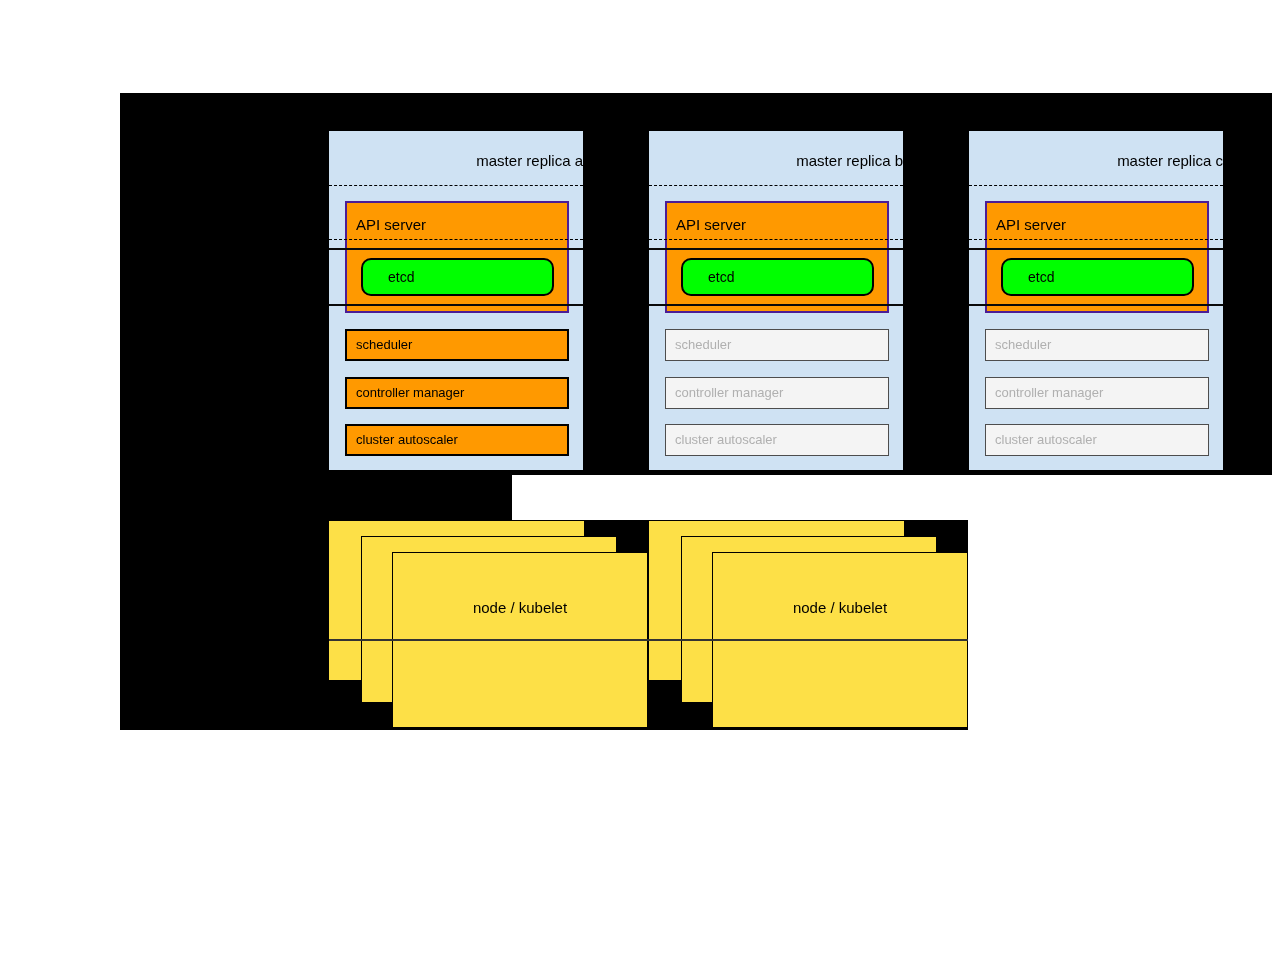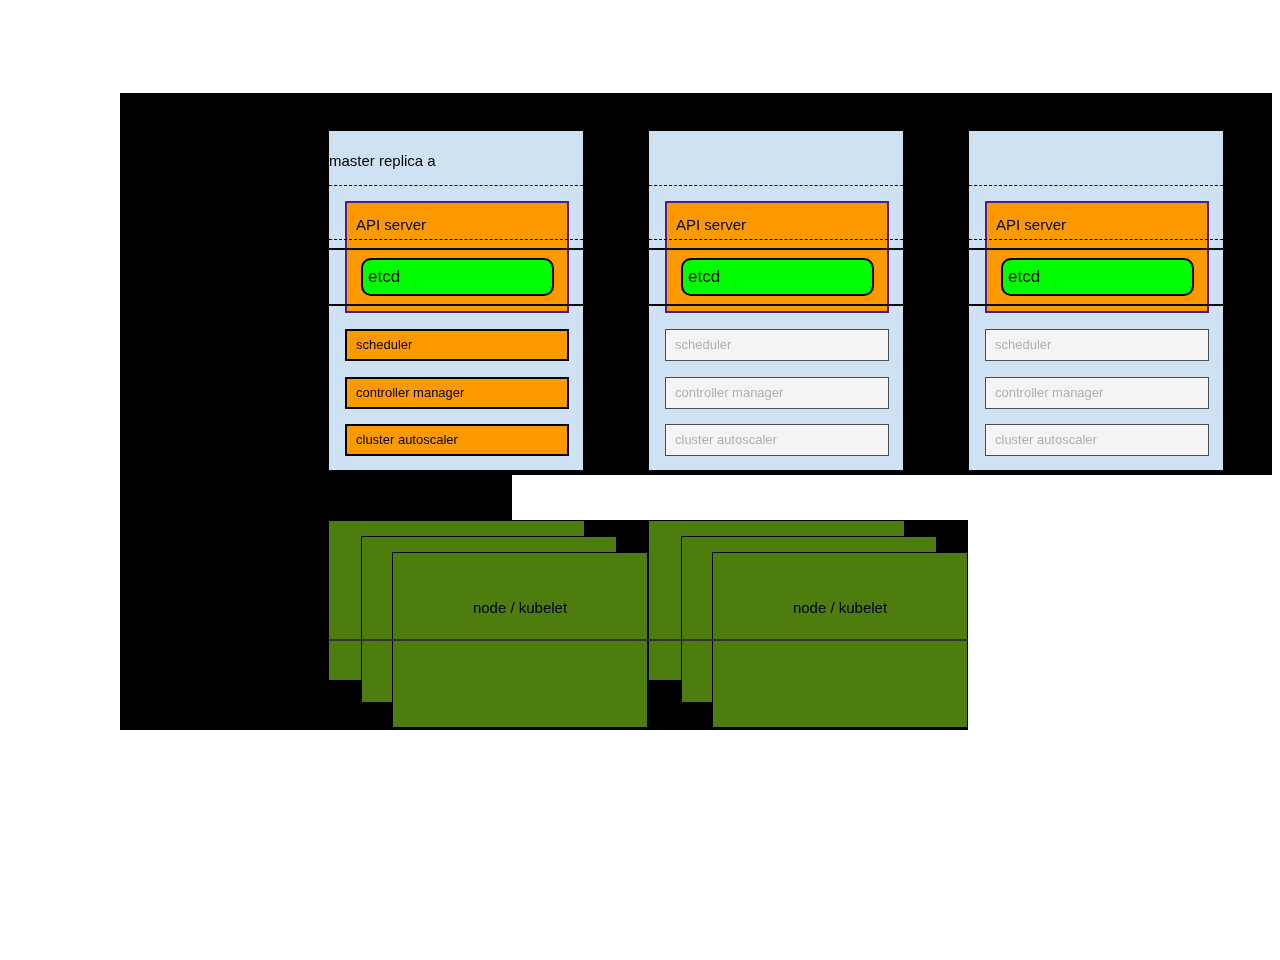--- a/index.html
+++ b/index.html
@@ -9,44 +9,44 @@
   }
   .black{position:absolute;background:#000000;}
 
   
   .replica{
     position:absolute;top:130px;width:256px;height:341px;
     background:#cfe2f3;border:1px solid #000;box-sizing:border-box;
   }
   .replica-title{
     position:absolute;top:16px;left:0;width:100%;height:28px;line-height:28px;
-    text-align:left;font-size:15px;
+    text-align:right;font-size:15px;
   }
   .hline{position:absolute;left:0;width:100%;height:0;}
   .hline.dashed{border-top:1px dashed #000;}
   .hline.solid{border-top:2px solid #0a0a0a;}
   .api-box{
     position:absolute;left:16px;top:70px;width:224px;height:112px;
     background:#ff9900;border:2px solid #4c1d95;box-sizing:border-box;
   }
   .api-label{margin:12px 0 0 9px;line-height:20px;font-size:15px;}
   .etcd-box{
     position:absolute;left:14px;top:55px;width:193px;height:38px;
     background:#00ff00;border:2px solid #000;border-radius:10px;box-sizing:border-box;
   }
-  .etcd-box span{display:block;padding-left:5px;line-height:34px;font-size:17px;}
+  .etcd-box span{display:block;padding-left:5px;line-height:34px;font-size:14px;margin-left:20px;}
   .comp{
     position:absolute;left:16px;width:224px;height:32px;box-sizing:border-box;
     font-size:13px;padding-left:9px;
   }
   .comp.active{background:#ff9900;border:2px solid #000;color:#000;line-height:28px;}
   .comp.inactive{background:#f4f4f4;border:1px solid #4d4d4d;color:#b0b0b0;line-height:30px;}
 
   
-  .node-box{position:absolute;background:#4d7c0f;box-sizing:border-box;}
+  .node-box{position:absolute;background:#fde047;box-sizing:border-box;}
   .node-back{top:521px;width:255px;height:159px;}
   .node-mid{top:536px;width:256px;height:167px;border:1px solid #000;}
   .node-front{top:552px;width:256px;height:176px;border:1px solid #000;}
   .node-title{
     position:absolute;top:34px;left:0;width:100%;height:42px;line-height:42px;
     text-align:center;font-size:15px;color:#000;
   }
   .node-divider{position:absolute;left:329px;top:639px;width:639px;height:0;border-top:2px solid #333333;}
 </style>
 </head>
@@ -69,36 +69,38 @@
     </div>
     <div class="hline dashed" style="top:108px;"></div>
     <div class="hline solid" style="top:117px;"></div>
     <div class="hline solid" style="top:173px;"></div>
     <div class="comp active" style="top:198px;">scheduler</div>
     <div class="comp active" style="top:246px;">controller manager</div>
     <div class="comp active" style="top:293px;">cluster autoscaler</div>
   </div>
 
   <div class="replica" style="left:648px;">
+    <div class="replica-title">master replica b</div>
     <div class="hline dashed" style="top:54px;"></div>
     <div class="api-box">
       <div class="api-label">API server</div>
       <div class="etcd-box">
         <span>etcd</span>
       </div>
     </div>
     <div class="hline dashed" style="top:108px;"></div>
     <div class="hline solid" style="top:117px;"></div>
     <div class="hline solid" style="top:173px;"></div>
     <div class="comp inactive" style="top:198px;">scheduler</div>
     <div class="comp inactive" style="top:246px;">controller manager</div>
     <div class="comp inactive" style="top:293px;">cluster autoscaler</div>
   </div>
 
   <div class="replica" style="left:968px;">
+    <div class="replica-title">master replica c</div>
     <div class="hline dashed" style="top:54px;"></div>
     <div class="api-box">
       <div class="api-label">API server</div>
       <div class="etcd-box">
         <span>etcd</span>
       </div>
     </div>
     <div class="hline dashed" style="top:108px;"></div>
     <div class="hline solid" style="top:117px;"></div>
     <div class="hline solid" style="top:173px;"></div>

